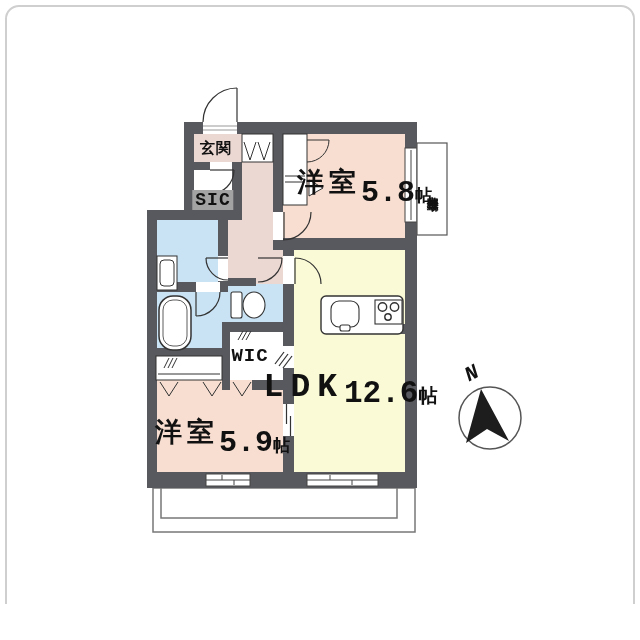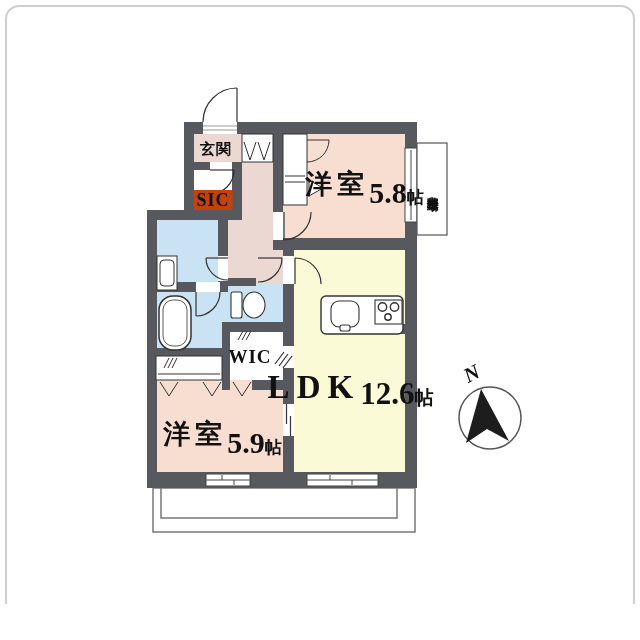--- a/index.html
+++ b/index.html
@@ -1,28 +1,28 @@
 <!DOCTYPE html>
 <html><head>
 <meta charset="utf-8">
 <style>
   html,body{margin:0;padding:0;background:#ffffff;}
   .stage{
     position:relative;width:640px;height:604px;background:#ffffff;overflow:hidden;
-    font-family:Liberation Serif, serif;color:#111;
+    font-family:Liberation Mono, monospace;color:#111;
   }
   .frame{
     position:absolute;left:5px;top:5px;width:626px;height:626px;
     border:2px solid #cfcfcf;border-radius:14px;pointer-events:none;
   }
   svg{position:absolute;left:0;top:0;}
   .lbl{position:absolute;transform:translate(-50%,-50%);white-space:nowrap;
        color:#111;text-align:center;line-height:1;}
   .lbl-entrance{font-size:15px;font-weight:bold;letter-spacing:1px;}
-  .lbl-sic{font-size:18px;font-weight:bold;background:#c2410c;padding:1px 3px;letter-spacing:1px;}
+  .lbl-sic{font-size:18px;font-weight:bold;background:#a3a3a3;padding:1px 3px;letter-spacing:1px;}
   .lbl-wic{font-size:19px;font-weight:bold;letter-spacing:1px;}
   .room-label{display:flex;flex-direction:row;align-items:center;}
   .rname1{font-size:27px;font-weight:bold;letter-spacing:5px;text-indent:5px;}
   .rsize{font-weight:bold;margin-top:17px;}
   .rsize .num{font-size:30px;}
   .rsize .unit{font-size:17px;}
   .ldk-name{font-size:33px;font-weight:bold;letter-spacing:7px;text-indent:7px;}
   .ldk-size{font-weight:bold;margin-top:12px;}
   .ldk-size .num{font-size:31px;}
   .ldk-size .unit{font-size:19px;}

